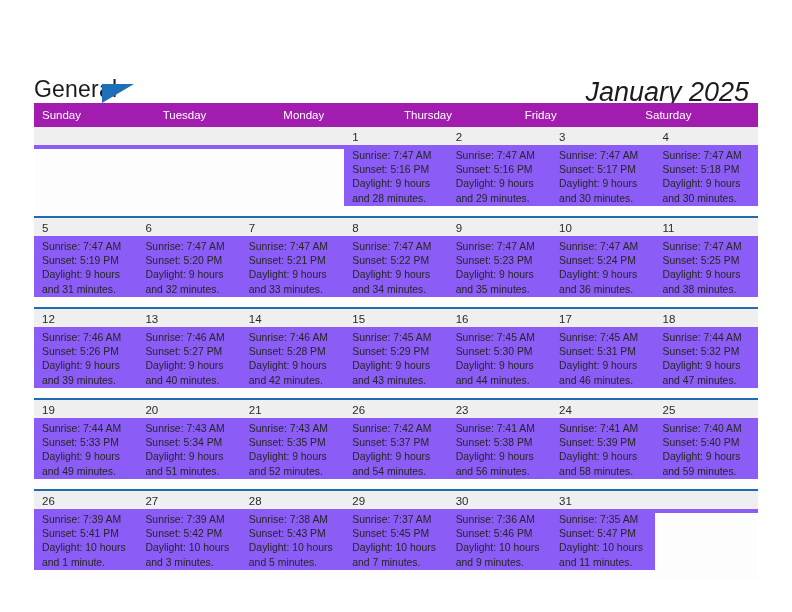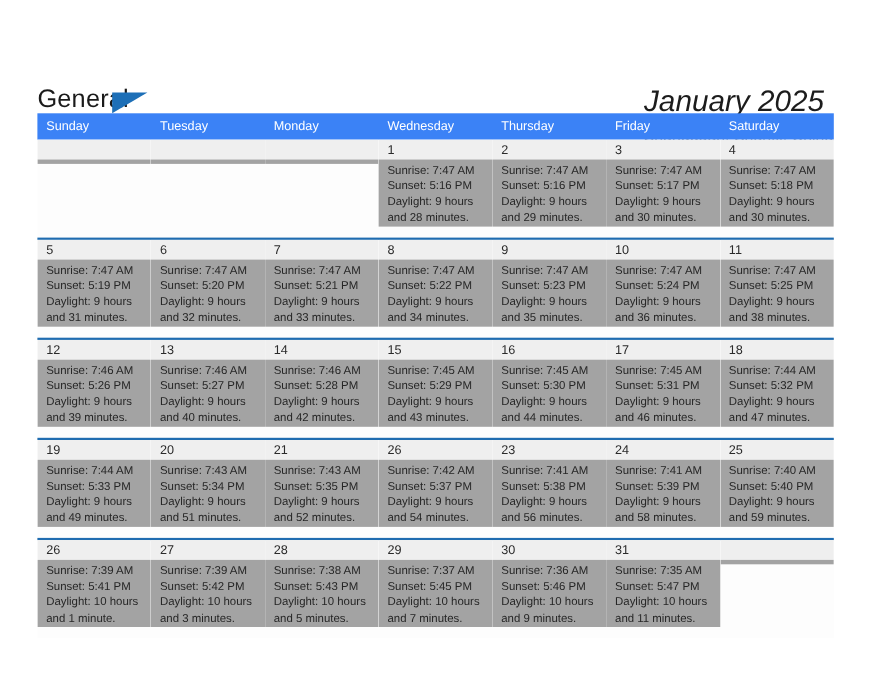--- a/index.html
+++ b/index.html
@@ -91,21 +91,21 @@
   .calendar {
     position: absolute;
     left: 34px;
     top: 103px;
     width: 724px;
   }
 
   .weekday-row {
     display: flex;
     width: 100%;
-    background: #3b82f6;
+    background: #a21caf;
   }
   .weekday {
     flex: 1 1 0;
     box-sizing: border-box;
     padding: 5px 0 5px 8px;
     font-size: 11.5px;
     color: #ffffff;
     line-height: 14px;
     white-space: nowrap;
   }
@@ -135,21 +135,21 @@
     padding-left: 8px;
   }
   .day-num {
     font-size: 11.5px;
     color: #2a2a2a;
     line-height: 18px;
   }
 
   .day-body {
     padding: 4px 6px 0 8px;
-    background: #a3a3a3;
+    background: #8b5cf6;
   }
   .day-line {
     font-size: 10.4px;
     line-height: 14.2px;
     color: #262626;
     white-space: nowrap;
   }
 
   .empty .day-band {
     background: #efefef;
@@ -173,21 +173,20 @@
       <div class="cal-subtitle">Shangguan, Shanxi, China</div>
     </div>
 
   </div>
 
   <div class="calendar">
     <div class="weekday-row" id="weekday-row">
         <div class="weekday">Sunday</div>
         <div class="weekday">Tuesday</div>
         <div class="weekday">Monday</div>
-        <div class="weekday">Wednesday</div>
         <div class="weekday">Thursday</div>
         <div class="weekday">Friday</div>
         <div class="weekday">Saturday</div>
       </div>
     <div id="weeks-container">
         <div class="week-row first">
           <div class="day-cell empty">
             <div class="day-band"><span class="day-num"></span></div>
             <div class="day-body">
               <div class="day-line"></div>

